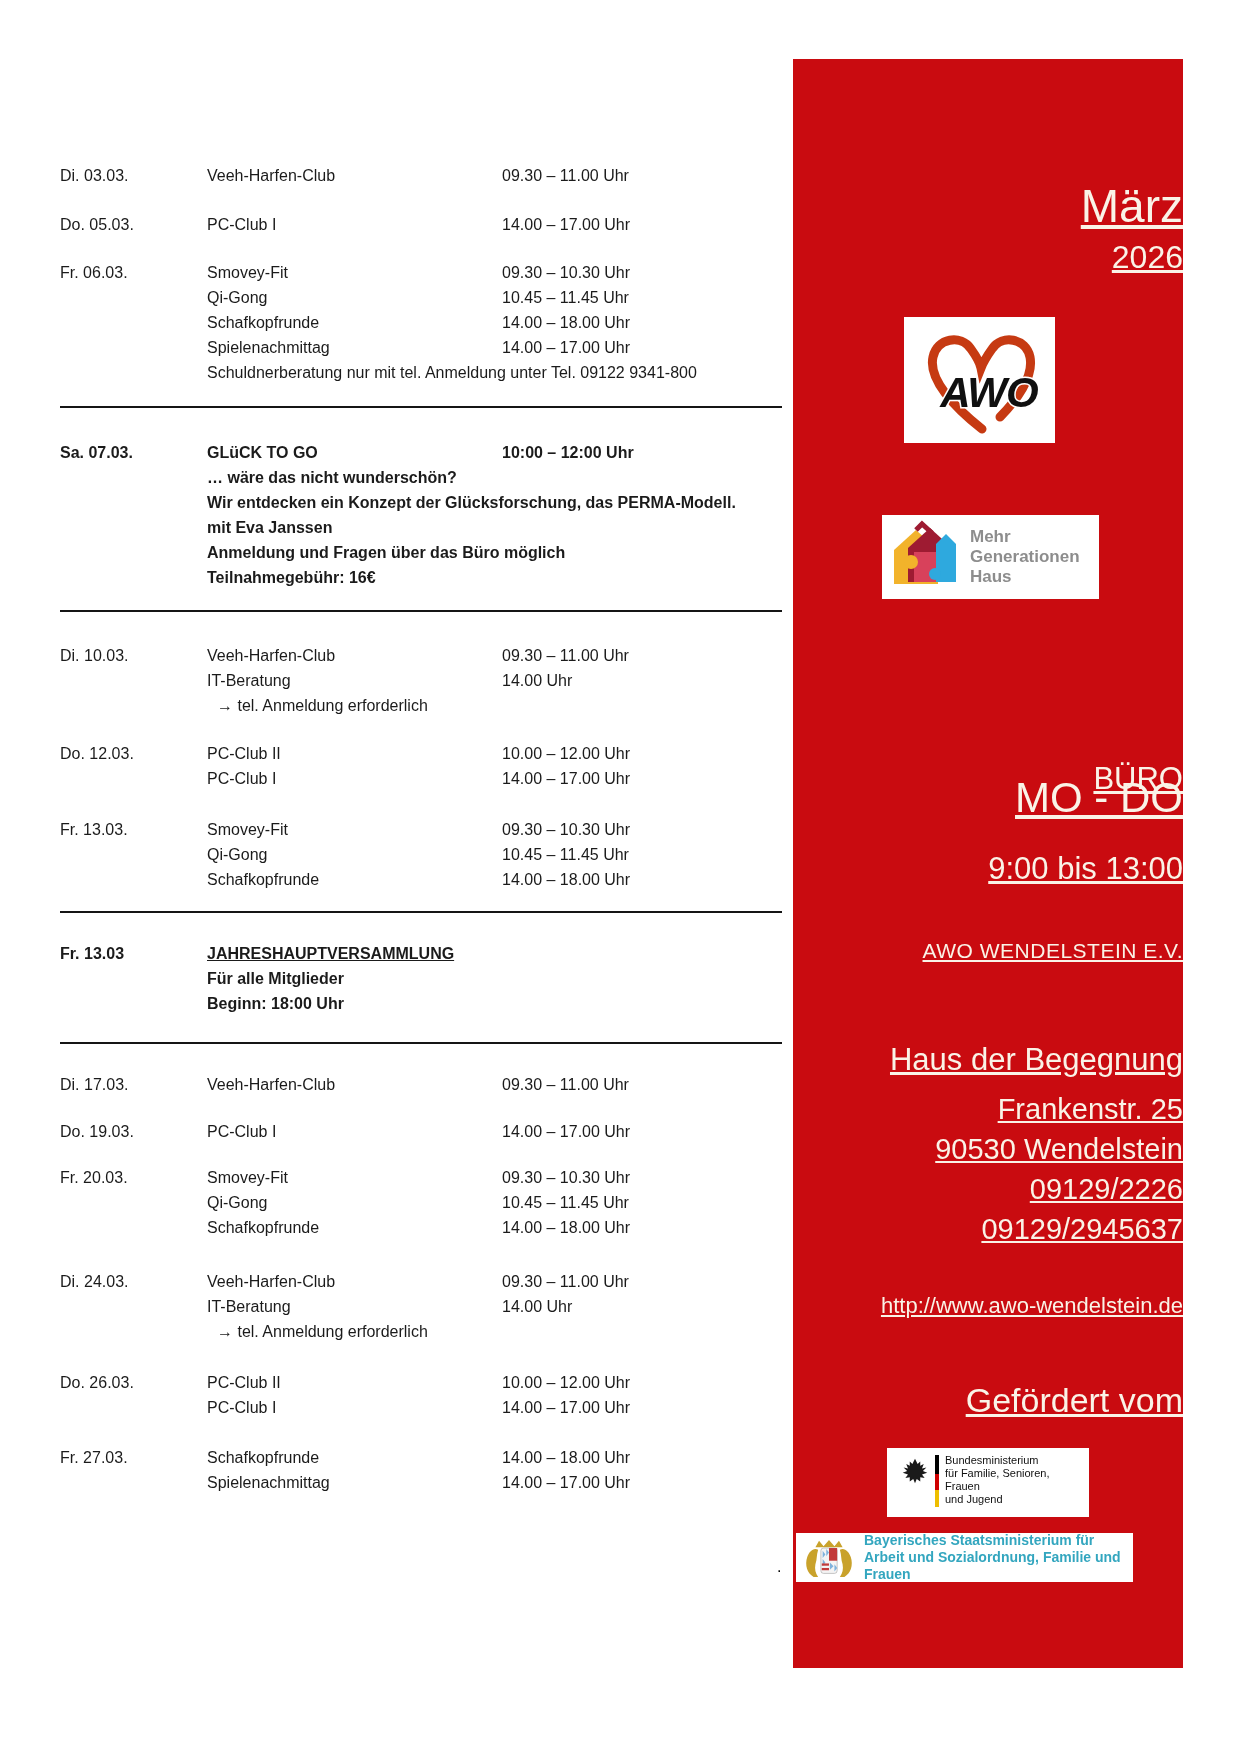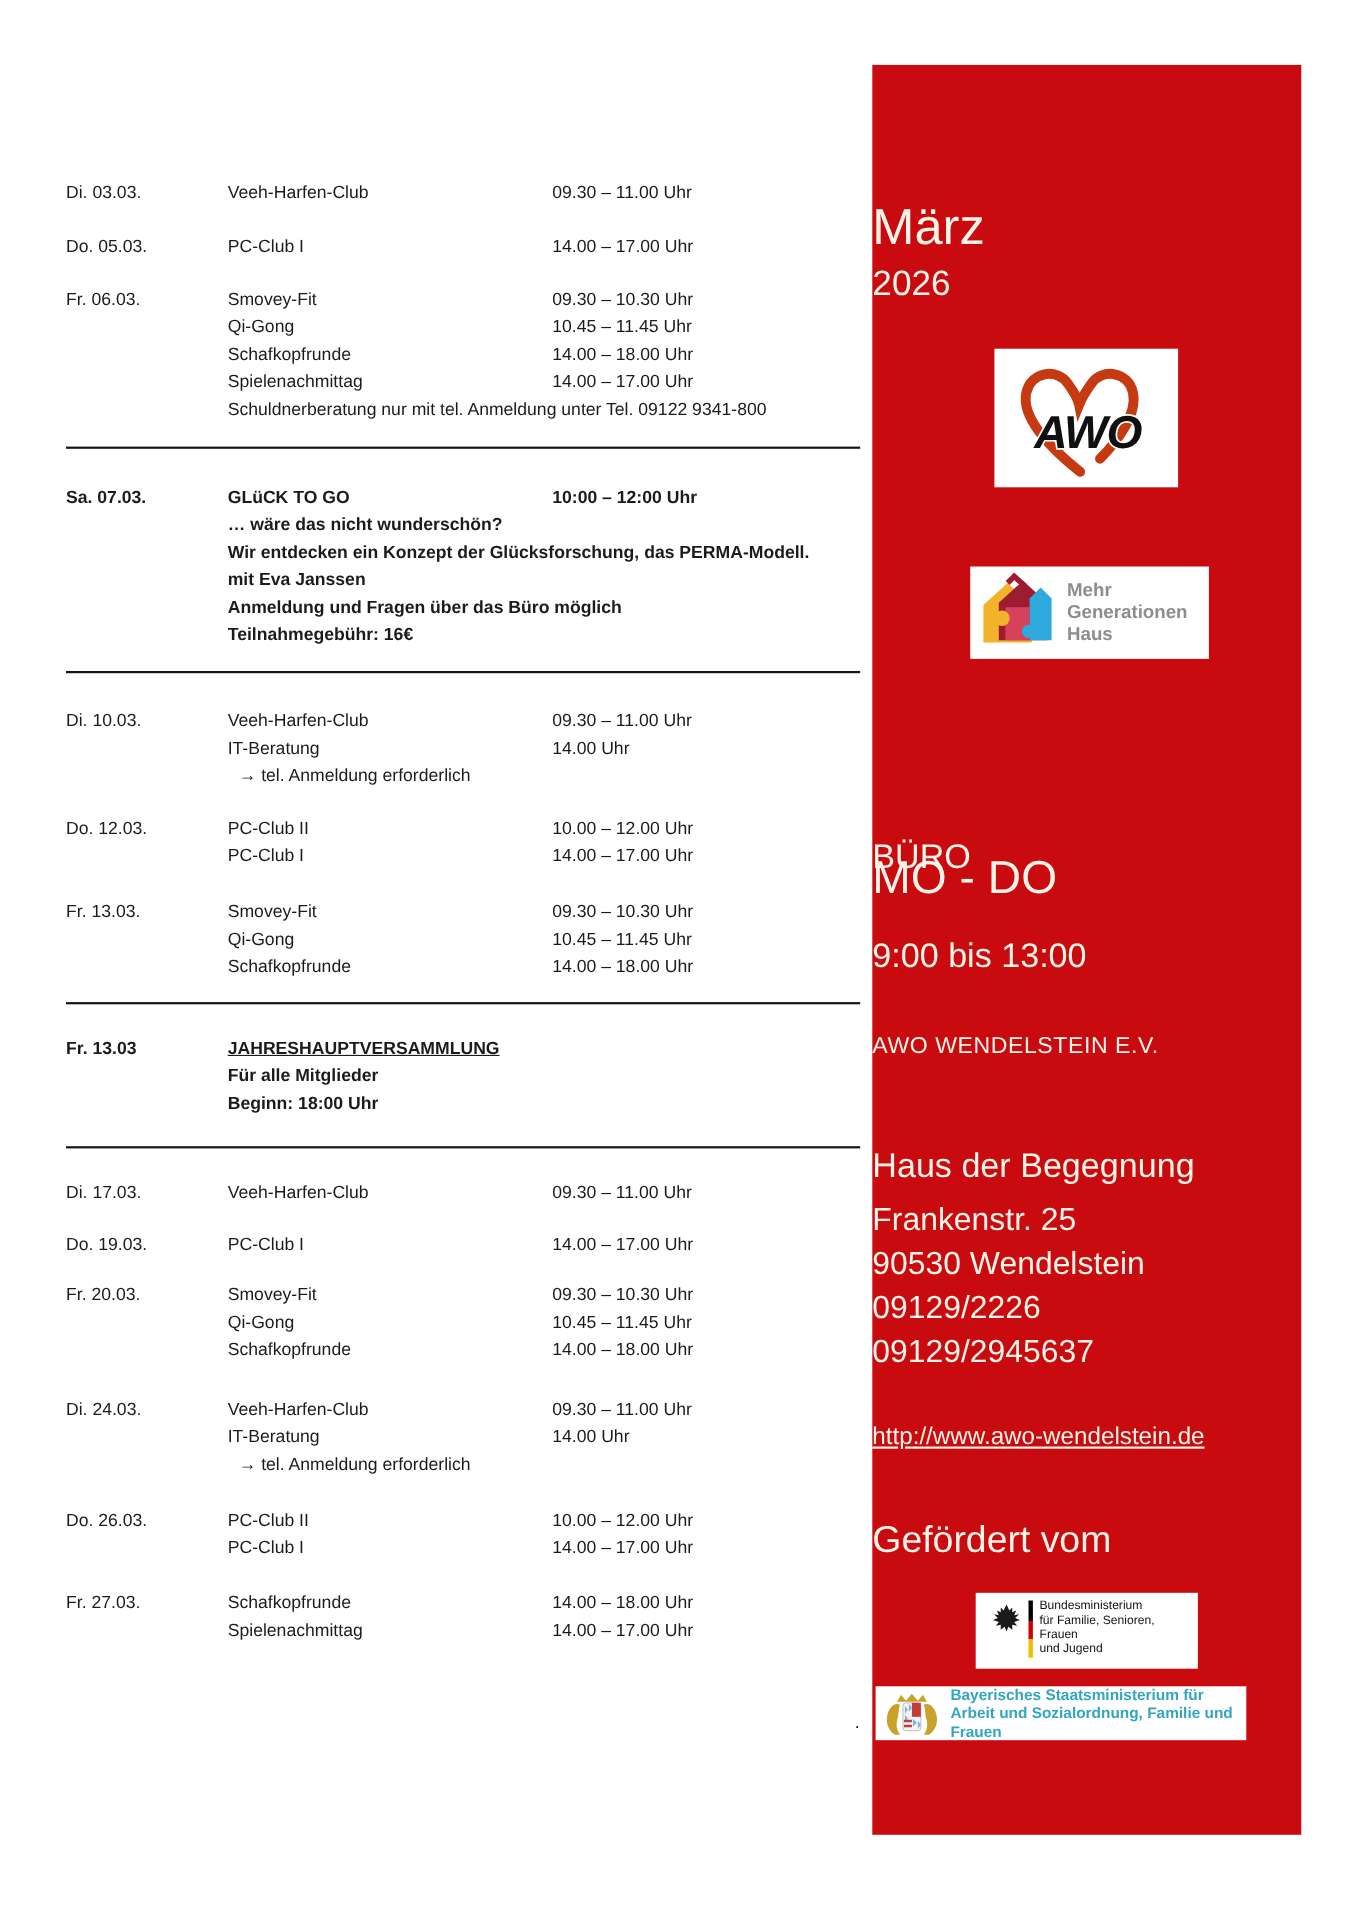--- a/index.html
+++ b/index.html
@@ -18,33 +18,33 @@
   .row.wide .ev{width:auto;}
   .row.indent .ev{padding-left:10px;}
   .row .tm{flex:1;}
   .ev.ul{text-decoration:underline;}
   .hr{position:absolute;left:60px;width:722px;height:2px;background:#151515;}
   
   .band{
     position:absolute;left:793px;top:59px;width:390px;height:1609px;
     background:#C90B10;color:#FAF3E7;
   }
-  .band .c{position:absolute;left:0;width:100%;text-align:left;white-space:nowrap;}
+  .band .c{position:absolute;left:0;width:100%;text-align:right;white-space:nowrap;text-decoration:underline;}
   .month{top:120px;font-size:46px;}
   .year{top:180px;font-size:32px;}
   .office1{top:702px;font-size:31px;}
   .office2{top:715px;font-size:42px;}
   .office3{top:792px;font-size:31px;}
   .orgname{top:880px;font-size:21px;letter-spacing:.5px;}
   .venue{top:983px;font-size:31px;}
   .addr{top:1030px;font-size:29px;line-height:40px;}
   .weblink{top:1234px;font-size:22px;text-decoration:underline;color:#FAF3E7;cursor:pointer;}
   .funded{top:1322px;font-size:34px;}
   .logobox{position:absolute;background:#ffffff;overflow:hidden;}
-  .awo-box{left:111px;top:258px;width:167px;height:126px;}
+  .awo-box{left:111px;top:258px;width:151px;height:126px;}
   .mgh-box{left:89px;top:456px;width:217px;height:84px;display:flex;align-items:center;}
   .mgh-text{color:#8D8D8D;font-size:17px;line-height:20px;font-weight:bold;text-align:left;}
   .bund-box{left:94px;top:1389px;width:202px;height:69px;display:flex;padding:6px 4px 14px 14px;box-sizing:border-box;}
   .tricolor{width:4px;height:52px;margin:1px 6px 0 6px;flex:none;
     background:linear-gradient(#000 0 36%, #cf0000 36% 68%, #eebe00 68% 100%);}
   .bund-text{font-size:11px;line-height:13px;color:#111;text-align:left;}
   .bayern-box{left:3px;top:1474px;width:337px;height:49px;display:flex;align-items:center;padding-left:4px;box-sizing:border-box;}
   .bayern-text{color:#33A6BF;font-size:14px;line-height:17px;font-weight:bold;text-align:left;margin-left:6px;}
   .stray{position:absolute;left:777px;top:1558px;font-size:16px;color:#000;}
 </style>

